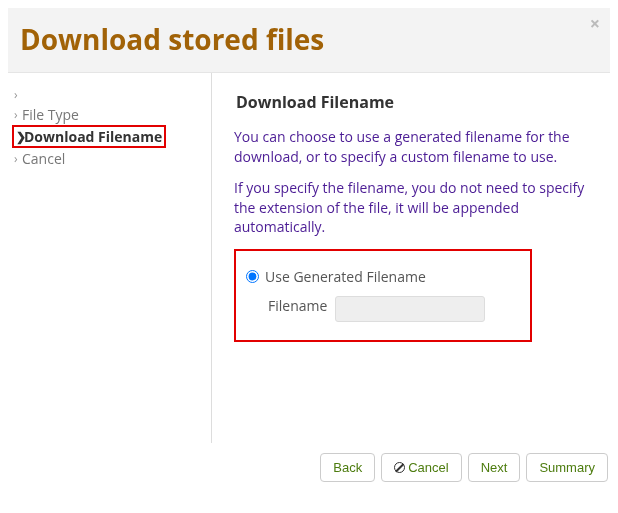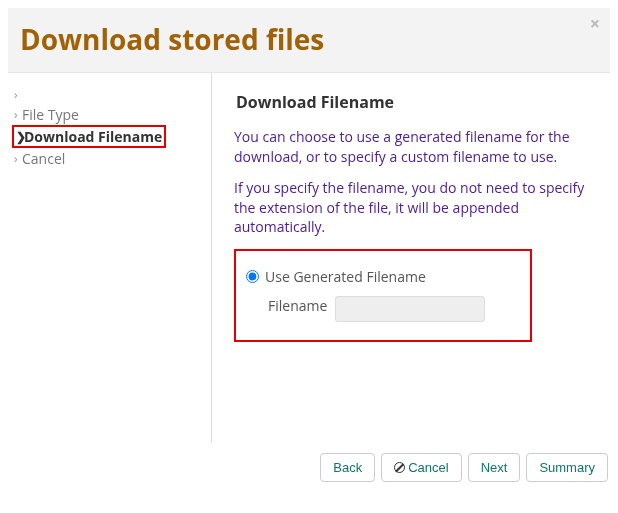--- a/index.html
+++ b/index.html
@@ -129,21 +129,21 @@
     gap: 6px;
     padding: 10px 2px 4px 0;
     border-top: none;
   }
   .btn {
     background: #fff;
     border: 1px solid #ccc;
     border-radius: 4px;
     padding: 6px 12px;
     font-size: 13px;
-    color: #0f766e;
+    color: #4d7c0f;
     cursor: pointer;
     display: inline-flex;
     align-items: center;
     gap: 3px;
   }
   .cancel-icon {
     display: inline-block;
     width: 11px;
     height: 11px;
     border: 1.5px solid #333;

